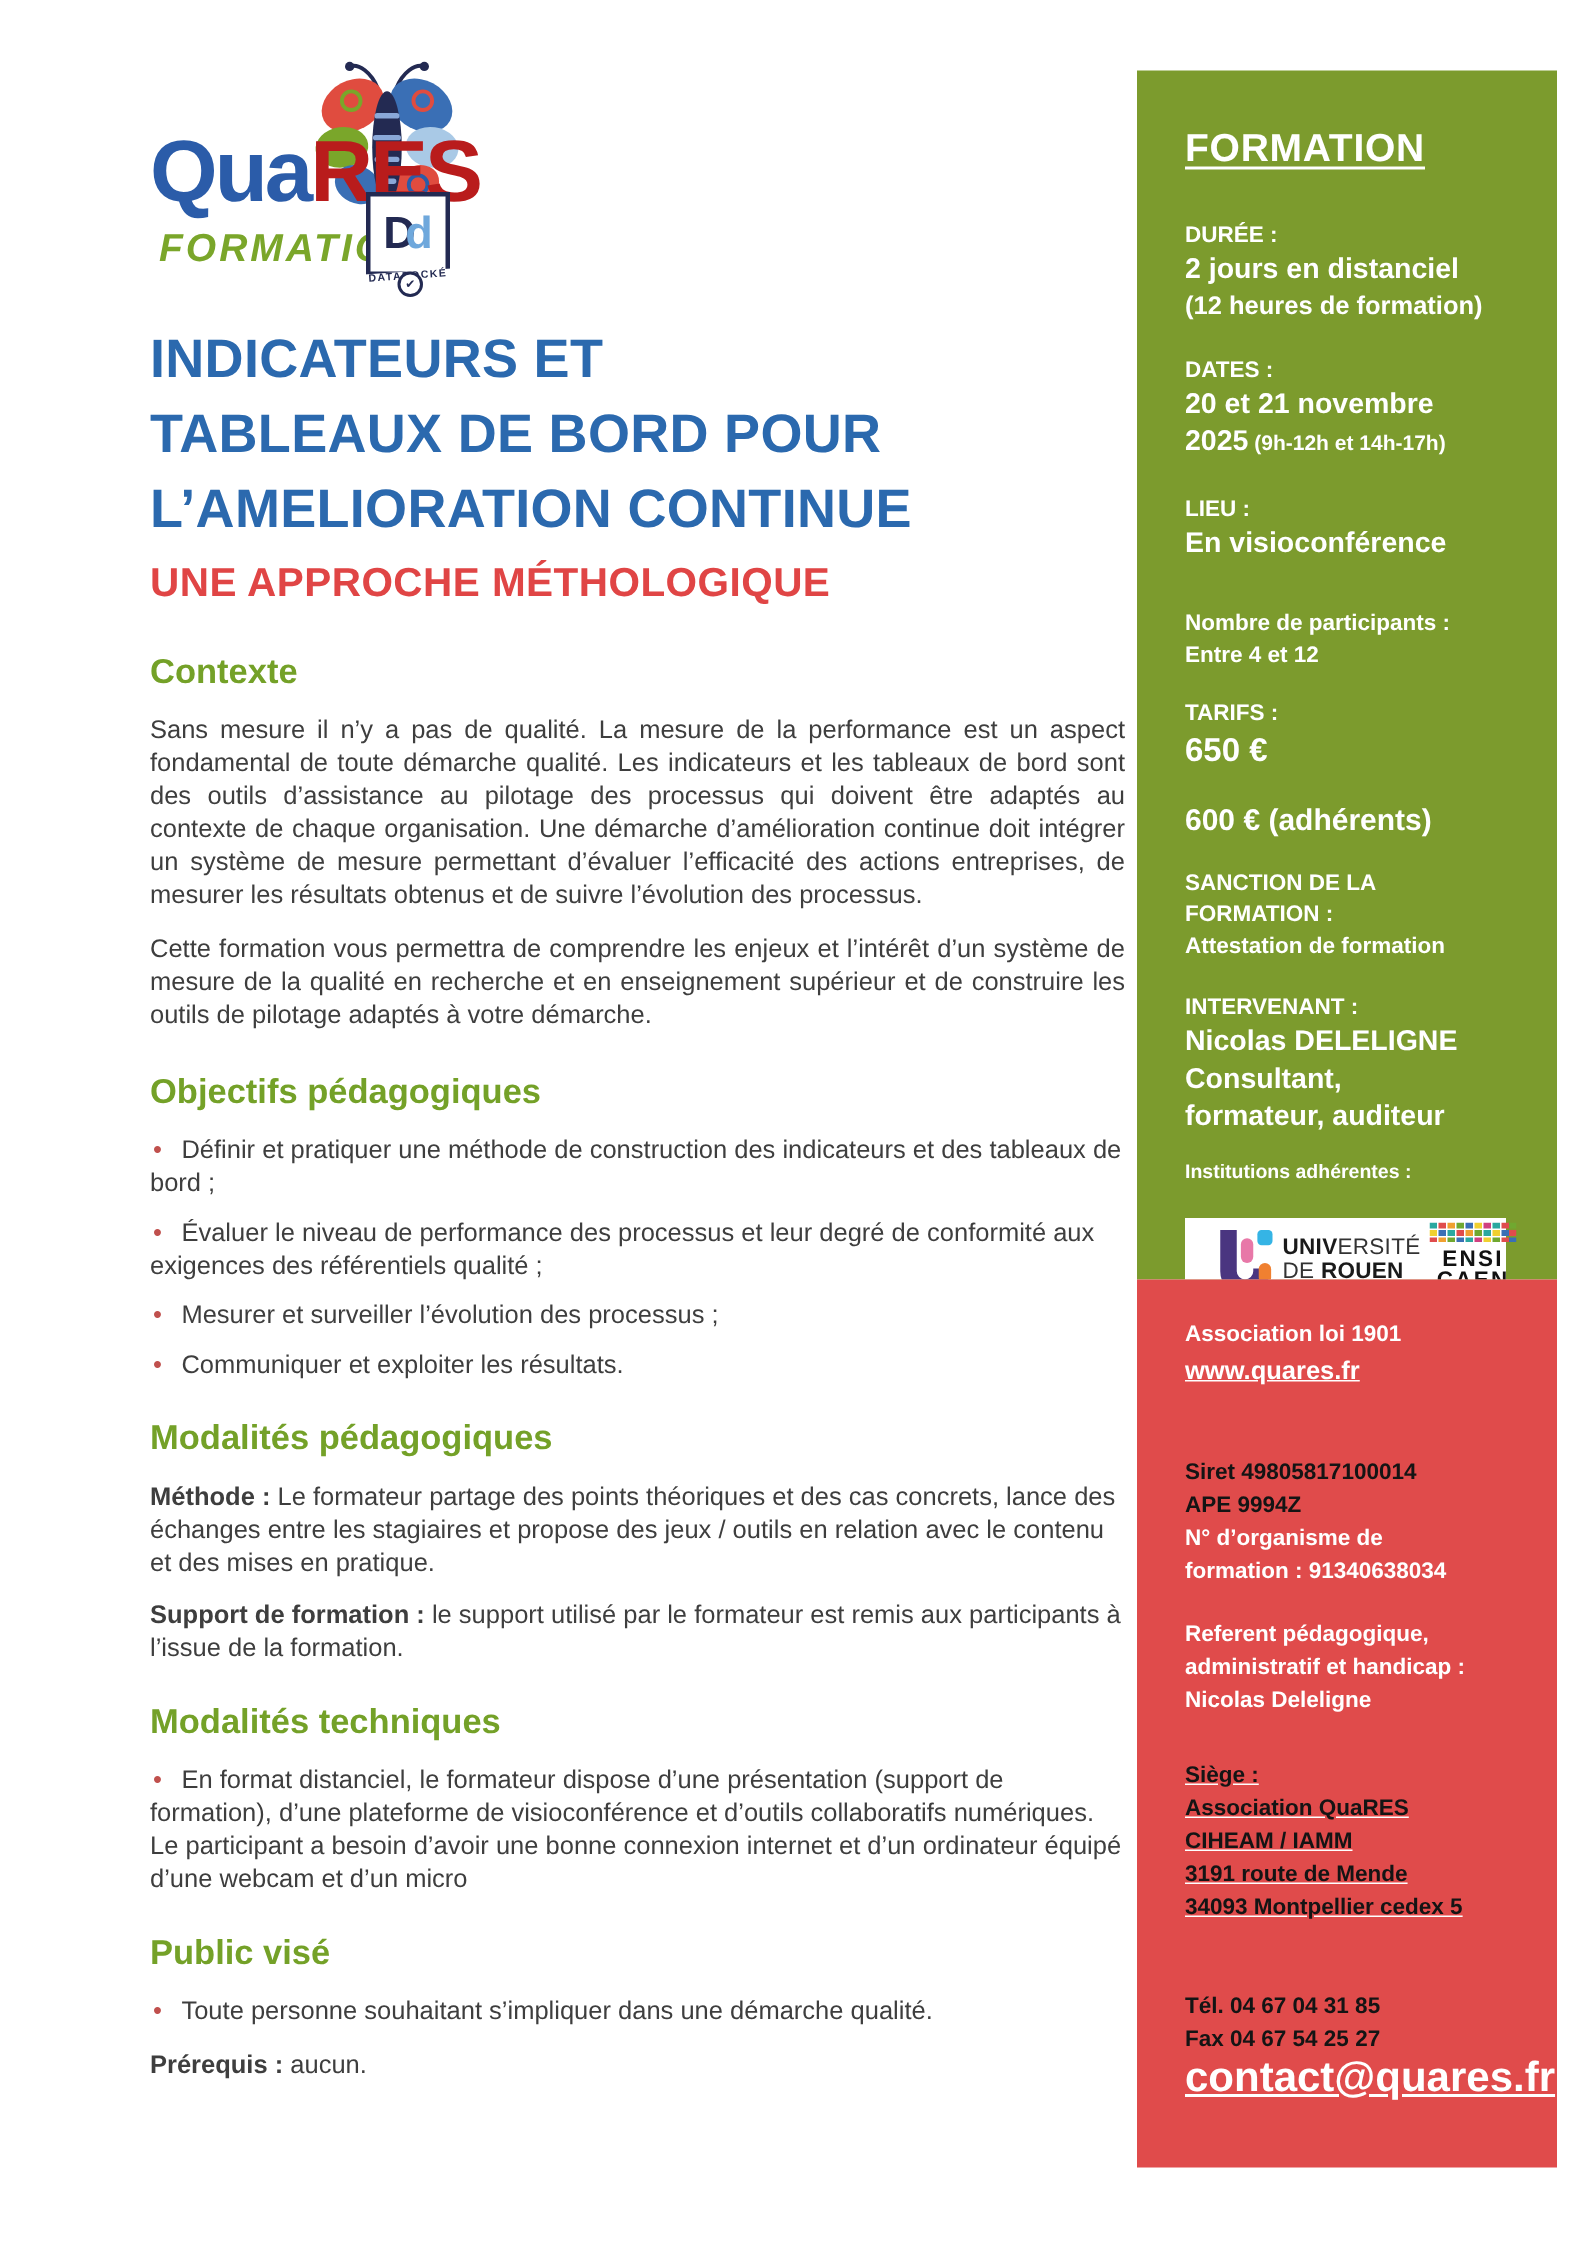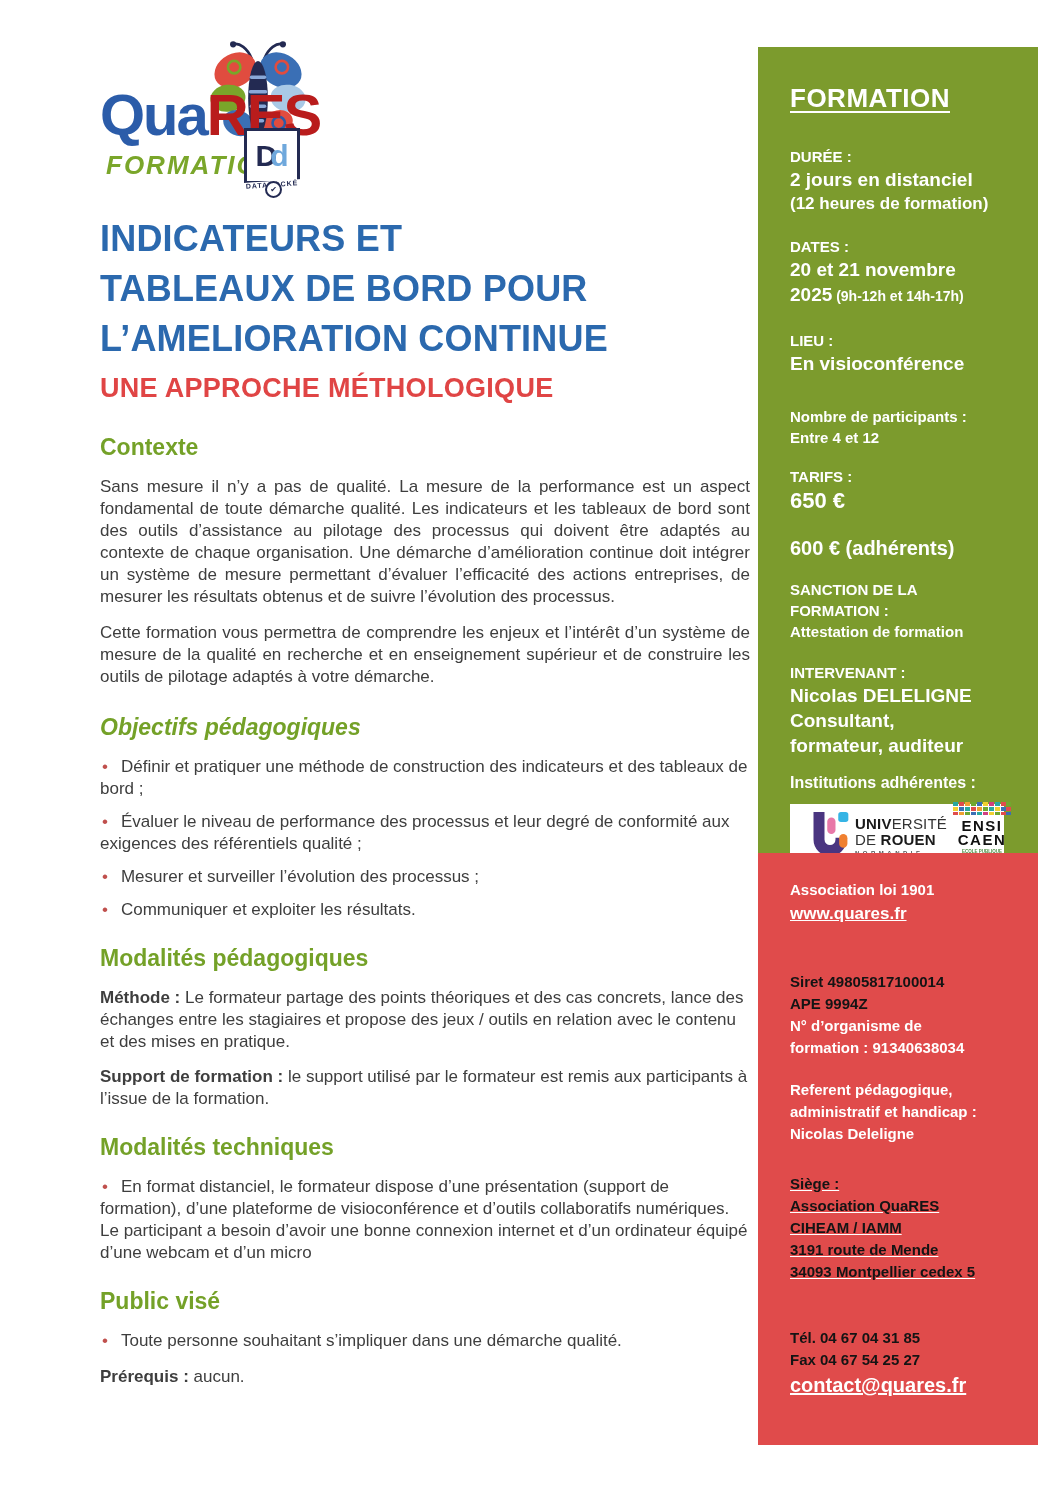--- a/index.html
+++ b/index.html
@@ -47,41 +47,41 @@
   .val-xl{font-size:22px;font-weight:bold;line-height:28px;}
   .val-lg{font-size:20px;font-weight:bold;line-height:26px;margin-top:20px;}
   .small-paren{font-size:14px;font-weight:bold;}
   .g-duree{margin-bottom:21px;}
   .g-dates{margin-bottom:21px;}
   .g-lieu{margin-bottom:30px;}
   .g-part{margin-bottom:18px;}
   .g-tarifs{margin-bottom:18px;}
   .g-sanction{margin-bottom:20px;}
   .g-interv{margin-bottom:16px;}
-  .inst-lbl{font-size:16px;font-weight:bold;margin-bottom:12px;}
-  .logo-box{width:214px;height:64px;background:#fff;display:flex;align-items:center;gap:6px;
+  .inst-lbl{font-size:13px;font-weight:bold;margin-bottom:24px;}
+  .logo-box{width:214px;height:64px;background:#fff;display:flex;gap:6px;
             padding:3px 18px;box-sizing:border-box;}
   .rouen{display:flex;align-items:center;gap:3px;}
   .rouen-text{color:#1a1a1a;line-height:1;}
   .rouen-l1,.rouen-l2{font-size:15px;letter-spacing:.2px;}
   .rx-b{font-weight:bold;}
   .rx-l{font-weight:normal;color:#333;}
   .rouen-l2{margin-top:1px;}
   .rouen-l3{font-size:6px;letter-spacing:3.5px;color:#555;margin-top:3px;font-weight:bold;}
   .ensi{text-align:center;color:#111;}
   .ensi-name{font-size:15px;font-weight:bold;line-height:14px;letter-spacing:1.5px;}
   .ensi-cap{font-size:5px;color:#4a8c3f;line-height:5px;margin-top:2px;font-weight:bold;transform:scale(.9);}
 
   
   .rp{position:absolute;left:758px;top:853px;width:280px;height:592px;background:#e04b4b;color:#fff;
       box-sizing:border-box;padding:26px 16px 12px 32px;overflow:hidden;}
   .rp-line{font-size:15px;font-weight:bold;line-height:22px;}
   .black{color:#141414;}
   .rp-web{display:inline-block;font-size:17px;font-weight:bold;text-decoration:underline;line-height:26px;color:#fff;}
-  .rp-email{display:inline-block;font-size:20px;font-weight:bold;text-decoration:underline;line-height:28px;color:#fff;}
+  .rp-email{display:inline-block;font-size:28px;font-weight:bold;text-decoration:underline;line-height:28px;color:#fff;}
   .rg1{margin-bottom:44px;}
   .rg2{margin-bottom:20px;}
   .rg3{margin-bottom:28px;}
   .rg4{margin-bottom:44px;text-decoration:underline;}
 </style>
 </head>
 <body>
 
 <div class="page">
 
@@ -128,21 +128,21 @@
       <div>INDICATEURS ET</div>
       <div>TABLEAUX DE BORD POUR</div>
       <div>L’AMELIORATION CONTINUE</div>
     </div>
     <div class="subtitle">UNE APPROCHE MÉTHOLOGIQUE</div>
 
     <div class="h-green">Contexte</div>
     <p class="para">Sans mesure il n’y a pas de qualité. La mesure de la performance est un aspect fondamental de toute démarche qualité. Les indicateurs et les tableaux de bord sont des outils d’assistance au pilotage des processus qui doivent être adaptés au contexte de chaque organisation. Une démarche d’amélioration continue doit intégrer un système de mesure permettant d’évaluer l’efficacité des actions entreprises, de mesurer les résultats obtenus et de suivre l’évolution des processus.</p>
     <p class="para" style="margin-bottom:0;">Cette formation vous permettra de comprendre les enjeux et l’intérêt d’un système de mesure de la qualité en recherche et en enseignement supérieur et de construire les outils de pilotage adaptés à votre démarche.</p>
 
-    <div class="h-green" style="margin-top:26px;font-style:italic;">Objectifs pédagogiques</div>
+    <div class="h-green" style="margin-top:26px;">Objectifs pédagogiques</div>
     <p class="bullet"><span class="dot">•</span><span>Définir et pratiquer une méthode de construction des indicateurs et des tableaux de bord ;</span></p>
     <p class="bullet"><span class="dot">•</span><span>Évaluer le niveau de performance des processus et leur degré de conformité aux exigences des référentiels qualité ;</span></p>
     <p class="bullet"><span class="dot">•</span><span>Mesurer et surveiller l’évolution des processus ;</span></p>
     <p class="bullet"><span class="dot">•</span><span>Communiquer et exploiter les résultats.</span></p>
 
     <div class="h-green" style="margin-top:24px;">Modalités pédagogiques</div>
     <p class="para-l"><span class="lead">Méthode :</span><span> Le formateur partage des points théoriques et des cas concrets, lance des échanges entre les stagiaires et propose des jeux / outils en relation avec le contenu et des mises en pratique.</span></p>
     <p class="para-l" style="margin-bottom:0;"><span class="lead">Support de formation :</span><span> le support utilisé par le formateur est remis aux participants à l’issue de la formation.</span></p>
 
     <div class="h-green" style="margin-top:24px;">Modalités techniques</div>

